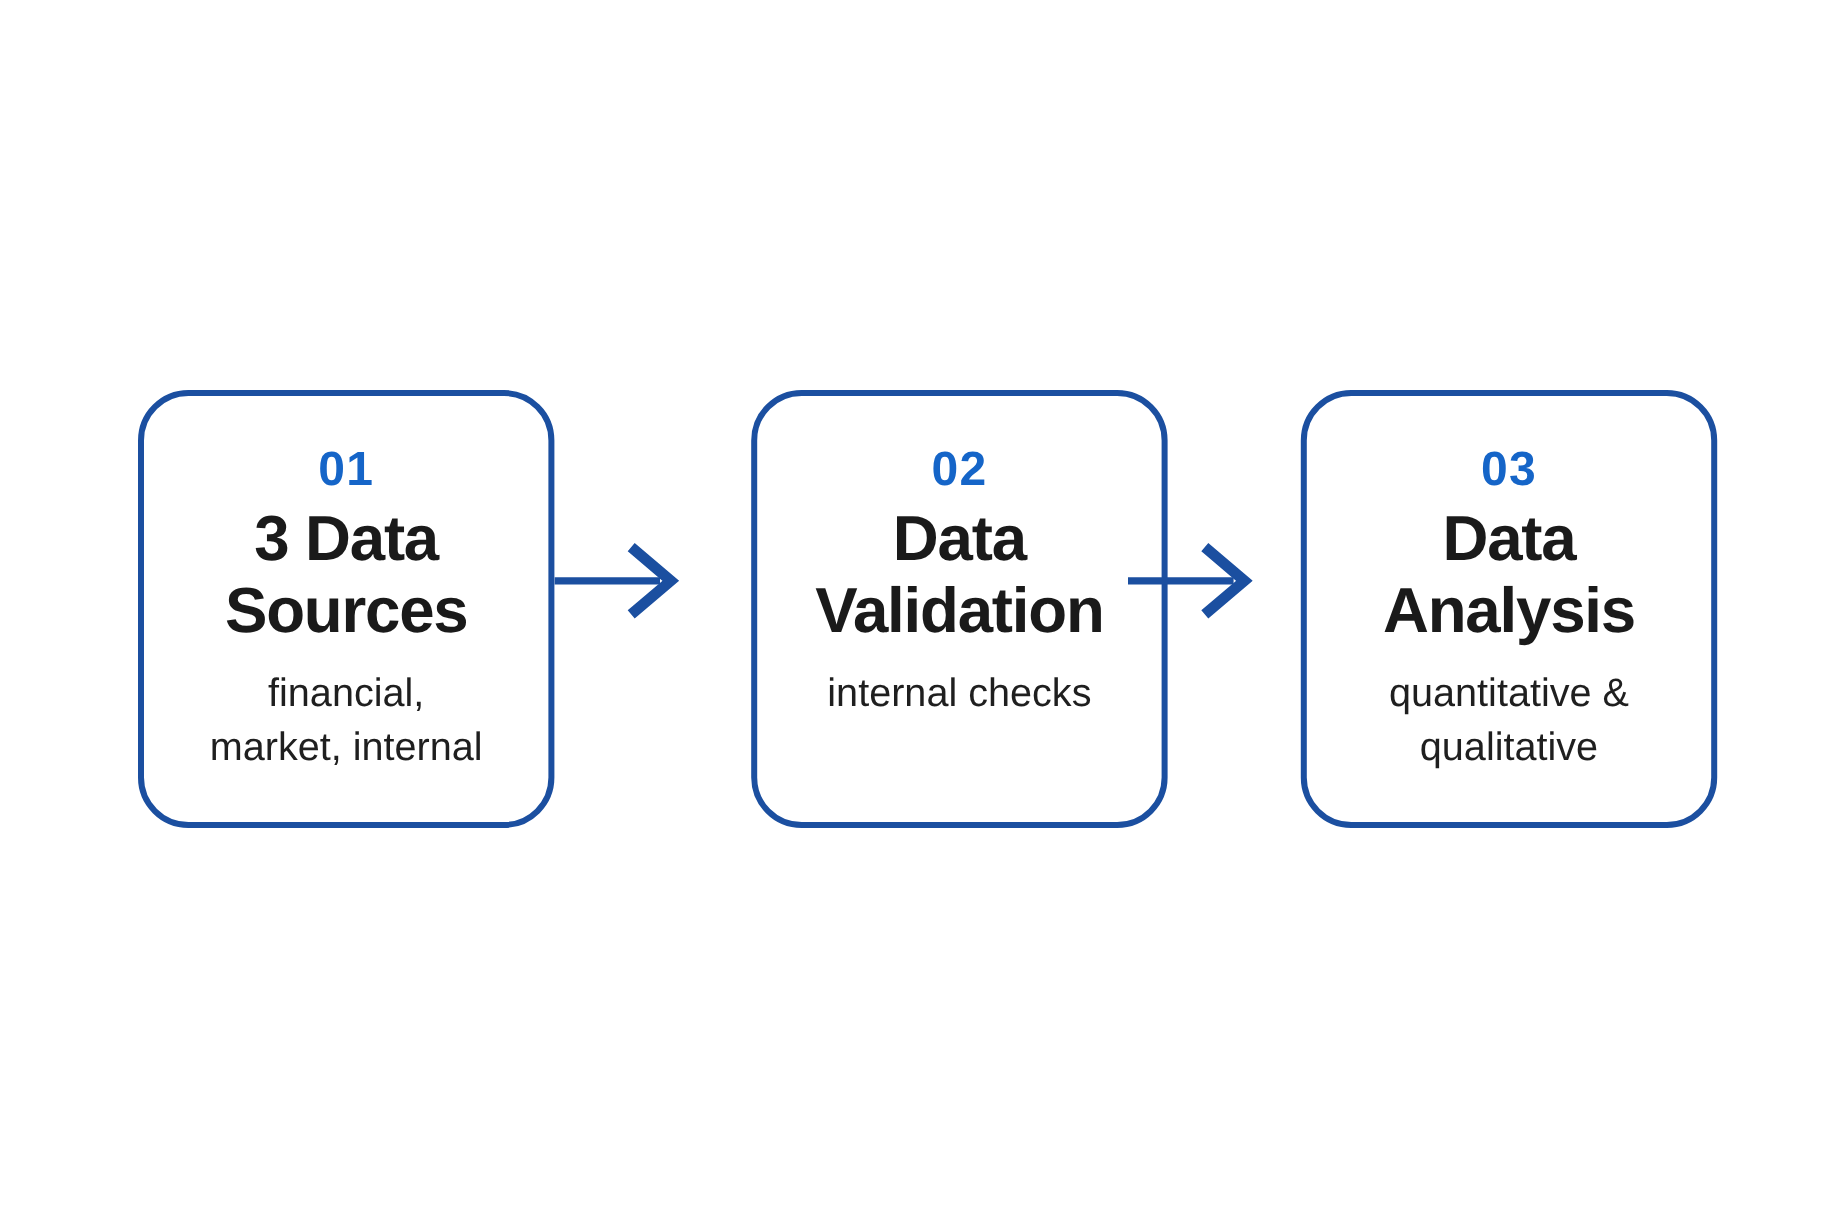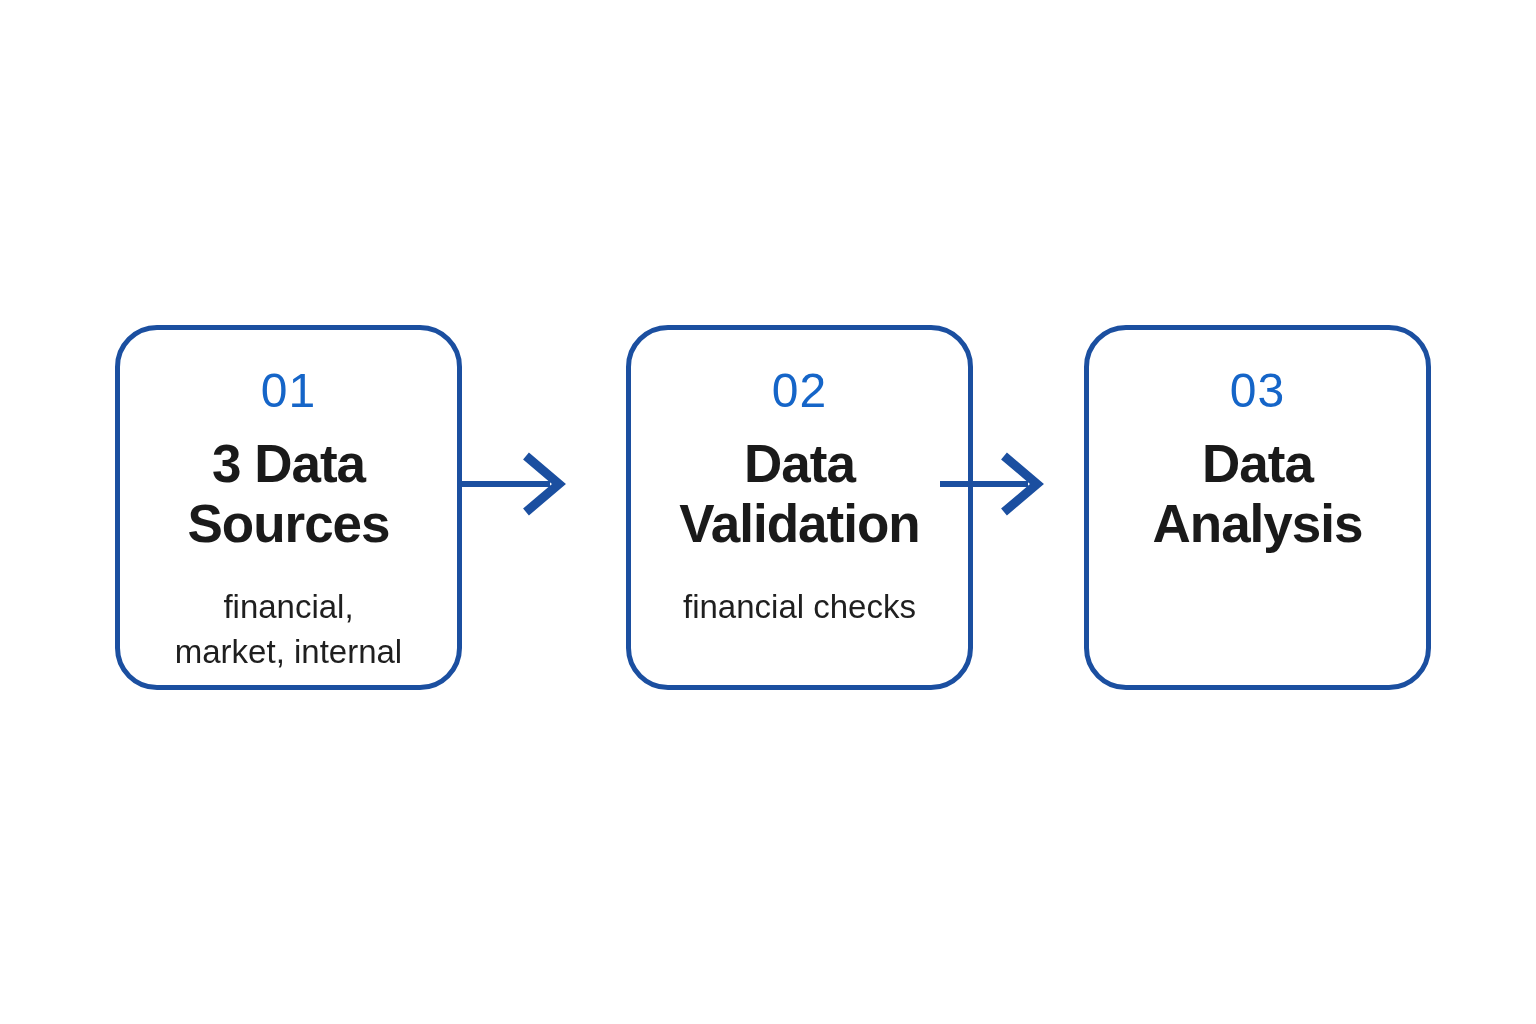--- a/index.html
+++ b/index.html
@@ -27,36 +27,35 @@
     flex-direction: column;
     align-items: center;
     text-align: center;
     padding: 32px 12px 0 12px;
   }
   .step-box.pos-1 { left: 115px; }
   .step-box.pos-2 { left: 626px; }
   .step-box.pos-3 { left: 1084px; }
   .step-number {
     color: var(--accent-number, #1565c8);
-    font-size: 48px;
-    font-weight: normal;
+    font-size: 40px;
+    font-weight: bold;
     line-height: 58px;
     letter-spacing: 1px;
   }
   .step-title {
-    margin-top: 14px;
     color: var(--title-color, #1a1a1a);
     font-size: 53px;
     font-weight: bold;
     line-height: 60px;
     letter-spacing: -1px;
     white-space: pre-line;
   }
   .step-subtitle {
-    margin-top: 30px;
+    margin-top: 14px;
     color: var(--subtitle-color, #1f1f1f);
     font-size: 33px;
     font-weight: 400;
     line-height: 45px;
     white-space: pre-line;
   }
   .flow-arrow {
     position: absolute;
     top: 449px;
     width: 104px;
@@ -84,29 +83,31 @@
     <svg viewBox="0 0 104 70" xmlns="http://www.w3.org/2000/svg" aria-hidden="true">
       <line class="stroke" x1="0" y1="35" x2="88" y2="35" stroke-width="6"></line>
       <path class="stroke" d="M64 7 L97 35 L64 63" stroke-width="9" stroke-linejoin="miter"></path>
     </svg>
   </div>
 
   <div class="step-box pos-2">
     <div class="step-number">02</div>
     <div class="step-title">Data
 Validation</div>
-    <div class="step-subtitle">financial checks</div>
+    <div class="step-subtitle">internal checks</div>
   </div>
 
   <div class="flow-arrow pos-2">
     <svg viewBox="0 0 104 70" xmlns="http://www.w3.org/2000/svg" aria-hidden="true">
       <line class="stroke" x1="0" y1="35" x2="88" y2="35" stroke-width="6"></line>
       <path class="stroke" d="M64 7 L97 35 L64 63" stroke-width="9" stroke-linejoin="miter"></path>
     </svg>
   </div>
 
   <div class="step-box pos-3">
     <div class="step-number">03</div>
     <div class="step-title">Data
 Analysis</div>
+    <div class="step-subtitle">quantitative &amp;
+qualitative</div>
   </div>
 
 </div>
 
 </body></html>

